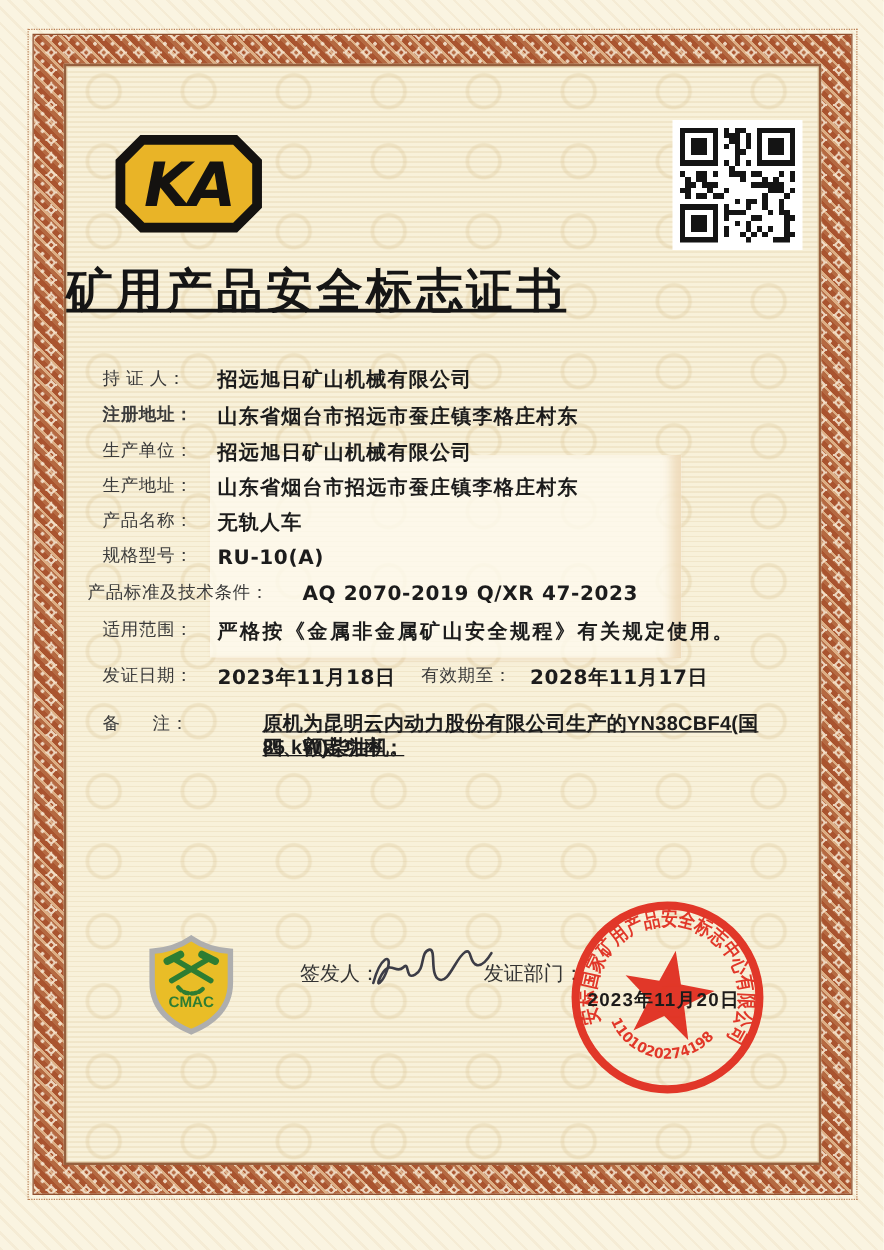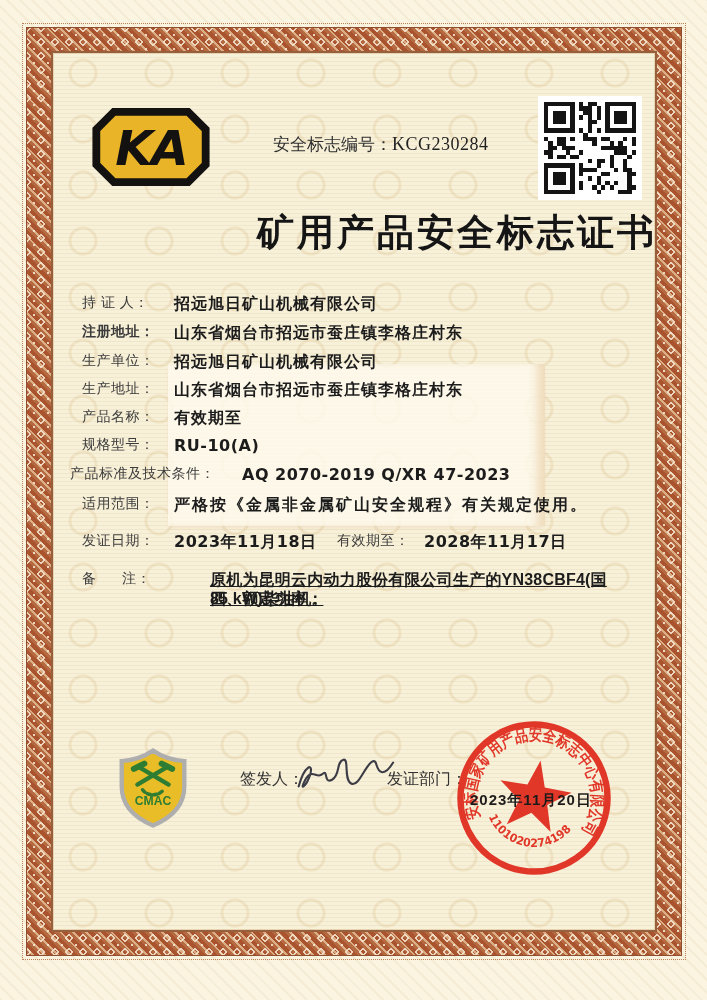--- a/index.html
+++ b/index.html
@@ -32,22 +32,22 @@
   }
   .abs{position:absolute;}
   .light-patch{
     left:166px;top:362px;width:377px;height:162px;
     background:rgba(254,250,238,.8);
     box-shadow:inset -12px 0 8px -4px rgba(228,196,148,.5), 0 3px 5px -2px rgba(210,150,110,.25);
   }
   .num-line{left:271px;top:131px;white-space:nowrap;}
   .num-label{font-size:17px;color:#2e2e2e;}
   .num-value{font-family:"Liberation Serif", serif;font-size:18px;color:#1f1f1f;letter-spacing:.5px;}
-  .title{left:0;width:707px;top:206px;text-align:right;font-family:"Liberation Serif", serif;
-    font-weight:700;font-size:37px;letter-spacing:3px;color:#151515;}
+  .title{left:0;width:707px;top:206px;text-align:left;font-family:"Liberation Serif", serif;
+    font-weight:700;font-size:37px;letter-spacing:3px;color:#151515;text-decoration:underline;}
   .lbl{position:absolute;left:80px;font-size:14px;color:#3b3b3b;letter-spacing:.5px;white-space:nowrap;}
   .val{position:absolute;left:172px;font-size:16px;font-weight:700;color:#1c1c1c;
     font-family:"Liberation Serif", serif;letter-spacing:1px;white-space:nowrap;}
   .val-alnum{font-family:"DejaVu Sans", sans-serif;letter-spacing:.5px;}
   .note-val{left:157px;width:412px;white-space:normal;line-height:19px;
     font-family:"Liberation Sans", sans-serif;letter-spacing:.2px;}
   .paragraph{left:78px;top:644px;width:556px;font-family:"Liberation Serif", serif;
     font-weight:600;font-size:15px;line-height:18px;text-indent:2em;color:#222;letter-spacing:.4px;}
   .footer-label{font-size:16px;color:#333;white-space:nowrap;}
   .seal-wrap{left:452px;top:716px;width:160px;height:160px;transform:rotate(10deg);opacity:.93;}
@@ -63,23 +63,20 @@
   <div class="band"></div>
   <div class="content">
 
     <div class="abs light-patch" style="left:115px;top:311px;"></div>
 
     <svg class="abs" style="left:37px;top:53px;" width="122" height="82" viewBox="0 0 124 84">
       <polygon points="24,6 100,6 118,24 118,60 100,78 24,78 6,60 6,24" fill="#e9b427" stroke="#141210" stroke-width="8"></polygon>
       <text x="62" y="60" text-anchor="middle" font-family="DejaVu Sans, sans-serif" font-size="50" font-weight="900" font-style="italic" fill="#141210" letter-spacing="-2">KA</text>
     </svg>
 
-    <div class="abs num-line" style="left:220px;top:80px;">
-      <span class="num-label">安全标志编号：</span><span class="num-value">KCG230284</span>
-    </div>
 
     <div class="abs qr-box" style="left:485px;top:43px;">
       <svg id="qr" width="92" height="92" viewBox="0 0 21 21" shape-rendering="crispEdges">
           <rect x="0" y="0" width="1" height="1" fill="#141414"></rect>
           <rect x="1" y="0" width="1" height="1" fill="#141414"></rect>
           <rect x="2" y="0" width="1" height="1" fill="#141414"></rect>
           <rect x="3" y="0" width="1" height="1" fill="#141414"></rect>
           <rect x="4" y="0" width="1" height="1" fill="#141414"></rect>
           <rect x="5" y="0" width="1" height="1" fill="#141414"></rect>
           <rect x="6" y="0" width="1" height="1" fill="#141414"></rect>
@@ -294,21 +291,21 @@
     <div class="abs" style="top:299px;left:0;width:604px;">
       <span class="lbl" style="left:29px;">生产单位：</span>
       <span class="val" style="left:121px;">招远旭日矿山机械有限公司</span>
     </div>
     <div class="abs" style="top:327px;left:0;width:604px;">
       <span class="lbl" style="left:29px;">生产地址：</span>
       <span class="val" style="left:121px;">山东省烟台市招远市蚕庄镇李格庄村东</span>
     </div>
     <div class="abs" style="top:355px;left:0;width:604px;">
       <span class="lbl" style="left:29px;">产品名称：</span>
-      <span class="val" style="left:121px;">有效期至</span>
+      <span class="val" style="left:121px;">无轨人车</span>
     </div>
     <div class="abs" style="top:383px;left:0;width:604px;">
       <span class="lbl" style="left:29px;">规格型号：</span>
       <span class="val val-alnum" style="left:121px;">RU-10(A)</span>
     </div>
     <div class="abs" style="top:412px;left:0;width:604px;">
       <span class="lbl" style="left:17px;">产品标准及技术条件：</span>
       <span class="val val-alnum" style="left:189px;">AQ 2070-2019 Q/XR 47-2023</span>
     </div>
     <div class="abs" style="top:442px;left:0;width:604px;">

